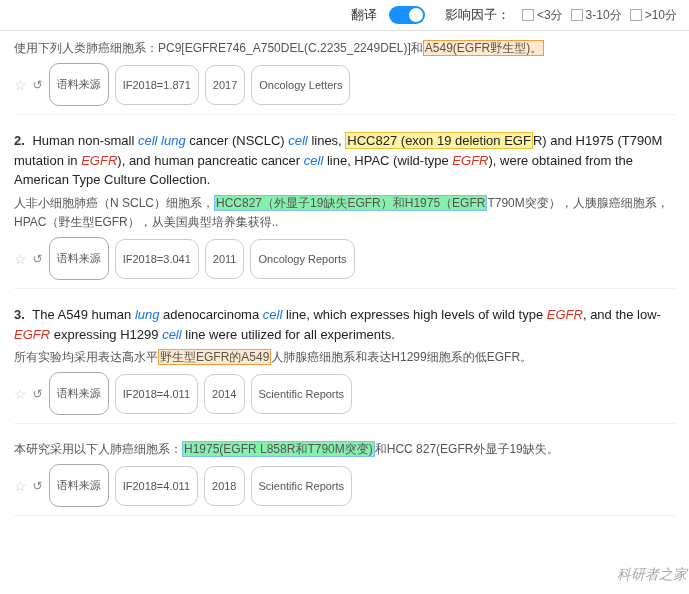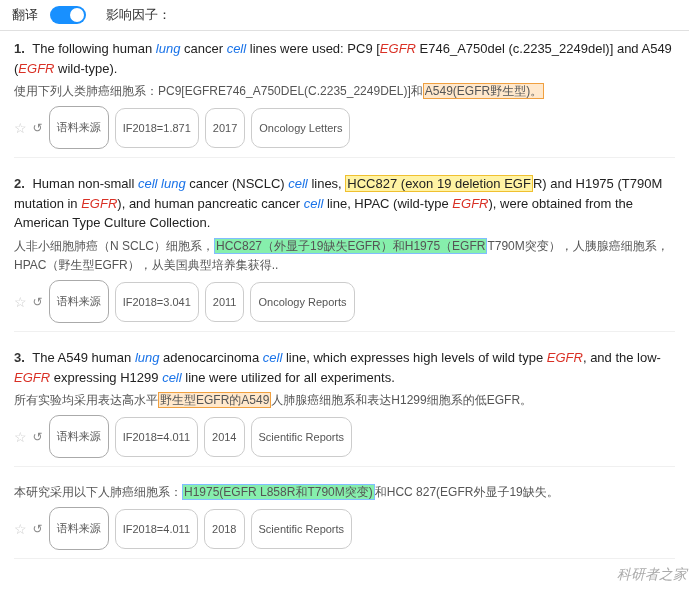--- a/index.html
+++ b/index.html
@@ -13,20 +13,21 @@
       overflow-x: hidden;
     }
 
     .top-bar {
       display: flex;
       align-items: center;
       padding: 6px 12px;
       background: #fff;
       border-bottom: 1px solid #e0e0e0;
       gap: 12px;
+      justify-content: flex-end;
     }
 
     .toggle-label {
       font-size: 13px;
       color: #333;
     }
 
     .toggle-switch {
       display: inline-block;
       width: 36px;
@@ -177,29 +178,39 @@
       padding: 0 1px;
     }
   </style>
 </head>
 <body>
 
 <div class="top-bar">
   <span class="toggle-label">翻译</span>
   <span class="toggle-switch"></span>
   <span class="influence-label">影响因子：</span>
+  <div class="filter-group">
+    <div class="filter-item">
+      <span class="checkbox-box"></span>
+      <span>&lt;3分</span>
+    </div>
+    <div class="filter-item">
+      <span class="checkbox-box"></span>
+      <span>3-10分</span>
+    </div>
+    <div class="filter-item">
+      <span class="checkbox-box"></span>
+      <span>&gt;10分</span>
+    </div>
+  </div>
 </div>
 
 <div class="content-area">
 
   <div class="result-item">
-    <div class="result-en">
-      <span class="result-number">1.</span>
-      <span>The following human <span class="italic-blue">lung</span> cancer <span class="italic-blue">cell</span> lines were used: PC9 [<span class="italic-red">EGFR</span> E746_A750del (c.2235_2249del)] and A549 (<span class="italic-red">EGFR</span> wild-type).</span>
-    </div>
     <div class="result-cn">
       使用下列人类肺癌细胞系：PC9[EGFRE746_A750DEL(C.2235_2249DEL)]和<span class="cn-highlight-orange">A549(EGFR野生型)。</span>
     </div>
     <div class="result-footer">
       <span class="star-icon">☆</span>
       <span class="refresh-icon">↺</span>
       <span class="badge badge-source">语料来源</span>
       <span class="badge">IF2018=1.871</span>
       <span class="badge">2017</span>
       <span class="badge">Oncology Letters</span>

